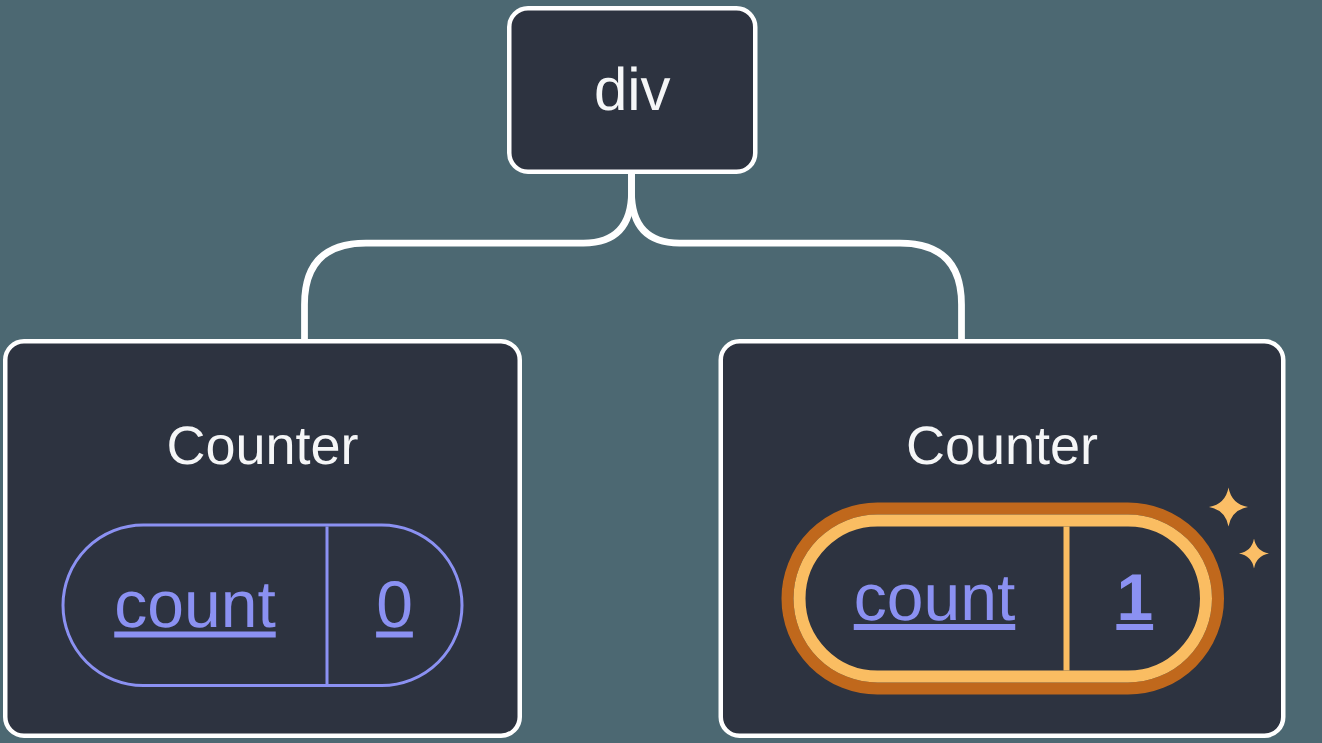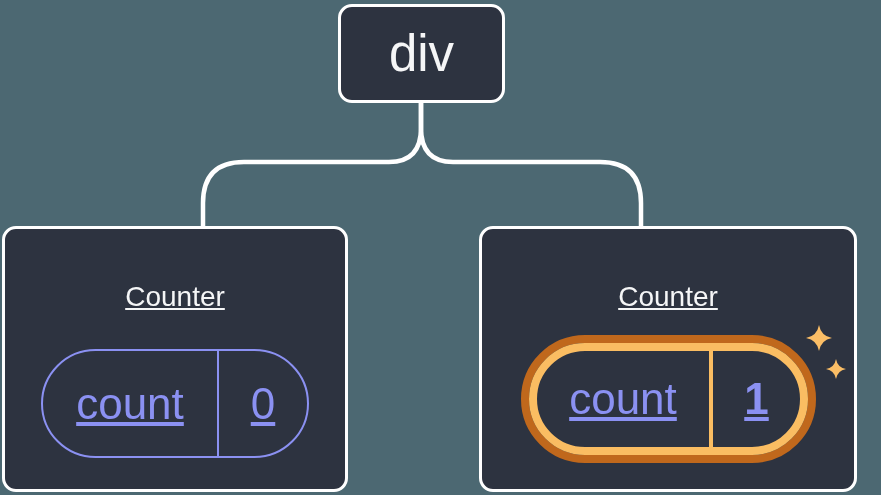--- a/index.html
+++ b/index.html
@@ -37,39 +37,38 @@
   }
   .node{
     position:absolute;
     background:var(--node-fill);
     border:3px solid var(--node-border);
     border-radius:14px;
     box-sizing:border-box;
   }
   .root-node{
     left:338px;top:4px;
-    width:167px;height:99px;
+    width:167px;height:112px;
     display:flex;align-items:center;justify-content:center;
-    font-size:51px;
+    font-size:40px;
     color:var(--text-primary);
   }
   .card{
     top:226px;
     height:266px;
   }
   .card-left{left:2px;width:346px;}
   .card-right{left:479px;width:378px;}
   .card-title{
     position:absolute;
     left:0;right:0;top:44px;
     text-align:center;
-    font-size:28px;
+    font-size:36px;
     line-height:48px;
     color:var(--text-primary);
-    text-decoration:underline;
   }
   .pill{
     position:absolute;
     box-sizing:border-box;
     display:flex;
     align-items:stretch;
     font-size:44px;
     color:var(--state-accent);
   }
   .pill-plain{

